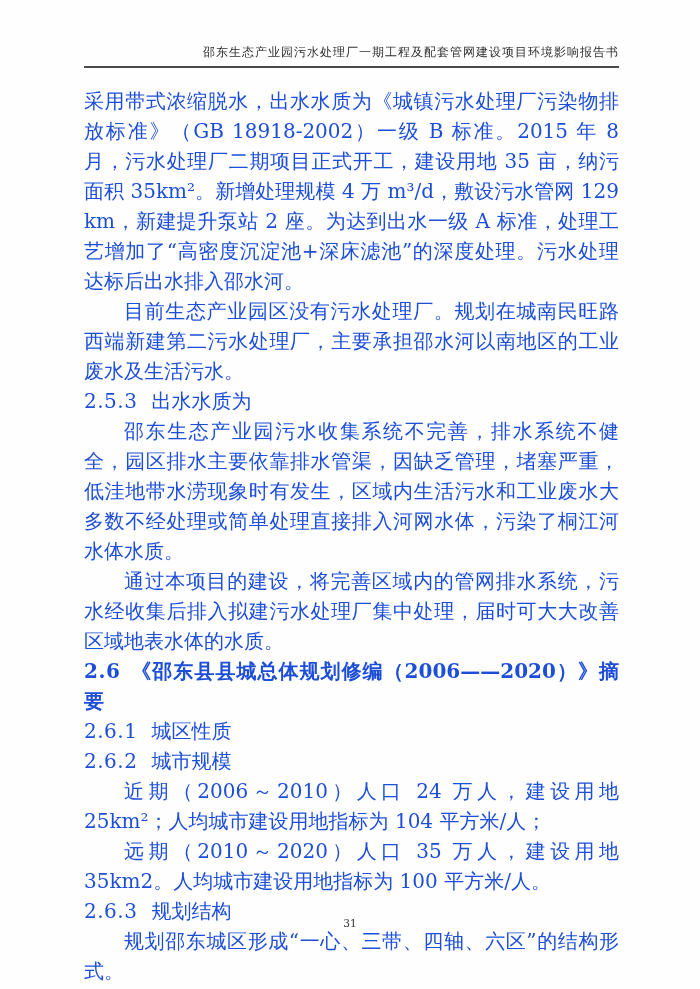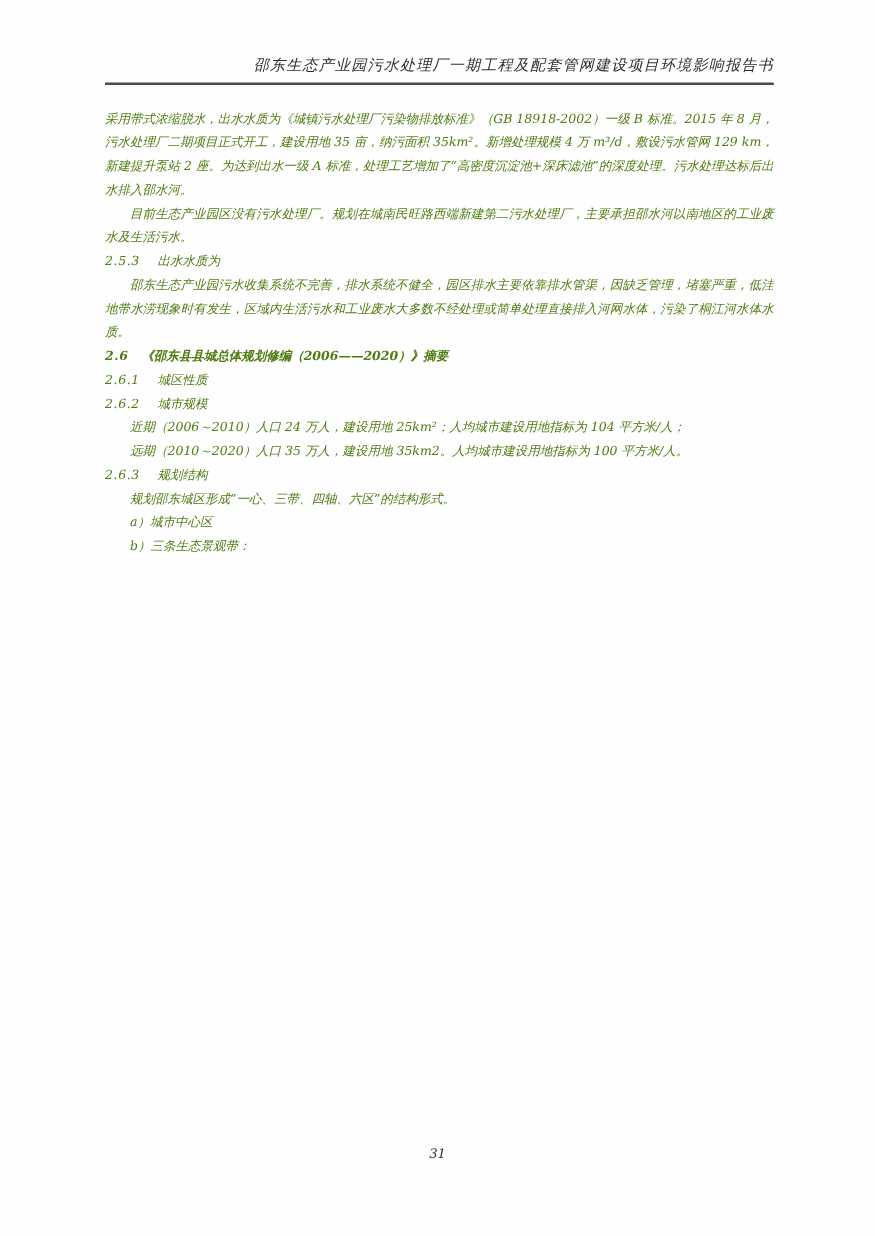--- a/index.html
+++ b/index.html
@@ -8,21 +8,20 @@
     background: #ffffff;
   }
   .page {
     position: relative;
     width: 700px;
     height: 989px;
     background: #fefefe;
     font-family: "DejaVu Serif", "Liberation Serif", serif;
     color: #1f1f1f;
     overflow: hidden;
-    font-style: italic;
   }
   .header {
     position: absolute;
     left: 84px;
     width: 535px;
     top: 44px;
     text-align: right;
     font-size: 12px;
     letter-spacing: 1px;
     color: #2e2e2e;
@@ -30,25 +29,25 @@
     border-bottom: 2px solid #4a4a4a;
   }
   .content {
     position: absolute;
     left: 84px;
     width: 535px;
     top: 86px;
   }
   .content p, .content .heading {
     margin: 0;
-    font-size: 10px;
-    line-height: 19px;
+    font-size: 20px;
+    line-height: 30px;
     text-align: justify;
     text-justify: inter-ideograph;
-    color: #4d7c0f;
+    color: #1d4ed8;
   }
   .indent { text-indent: 2em; }
   .heading { font-weight: normal; }
   .heading .h-num { margin-right: 14px; letter-spacing: 0.5px; }
   .heading-bold {
     font-weight: bold;
     font-size: 15.5px;
   }
   .heading-bold .h-num { margin-right: 10px; }
   .footer {
@@ -76,20 +75,21 @@
     <p>采用带式浓缩脱水，出水水质为《城镇污水处理厂污染物排放标准》（GB 18918-2002）一级 B 标准。2015 年 8 月，污水处理厂二期项目正式开工，建设用地 35 亩，纳污面积 35km²。新增处理规模 4 万 m³/d，敷设污水管网 129 km，新建提升泵站 2 座。为达到出水一级 A 标准，处理工艺增加了“高密度沉淀池+深床滤池”的深度处理。污水处理达标后出水排入邵水河。</p>
 
     <p class="indent">目前生态产业园区没有污水处理厂。规划在城南民旺路西端新建第二污水处理厂，主要承担邵水河以南地区的工业废水及生活污水。</p>
 
     <div class="heading">
       <span class="h-num">2.5.3</span><span>出水水质为</span>
     </div>
 
     <p class="indent">邵东生态产业园污水收集系统不完善，排水系统不健全，园区排水主要依靠排水管渠，因缺乏管理，堵塞严重，低洼地带水涝现象时有发生，区域内生活污水和工业废水大多数不经处理或简单处理直接排入河网水体，污染了桐江河水体水质。</p>
 
+    <p class="indent">通过本项目的建设，将完善区域内的管网排水系统，污水经收集后排入拟建污水处理厂集中处理，届时可大大改善区域地表水体的水质。</p>
 
     <div class="heading heading-bold">
       <span class="h-num">2.6</span><span>《邵东县县城总体规划修编（2006——2020）》摘要</span>
     </div>
 
     <div class="heading">
       <span class="h-num">2.6.1</span><span>城区性质</span>
     </div>
 
 

